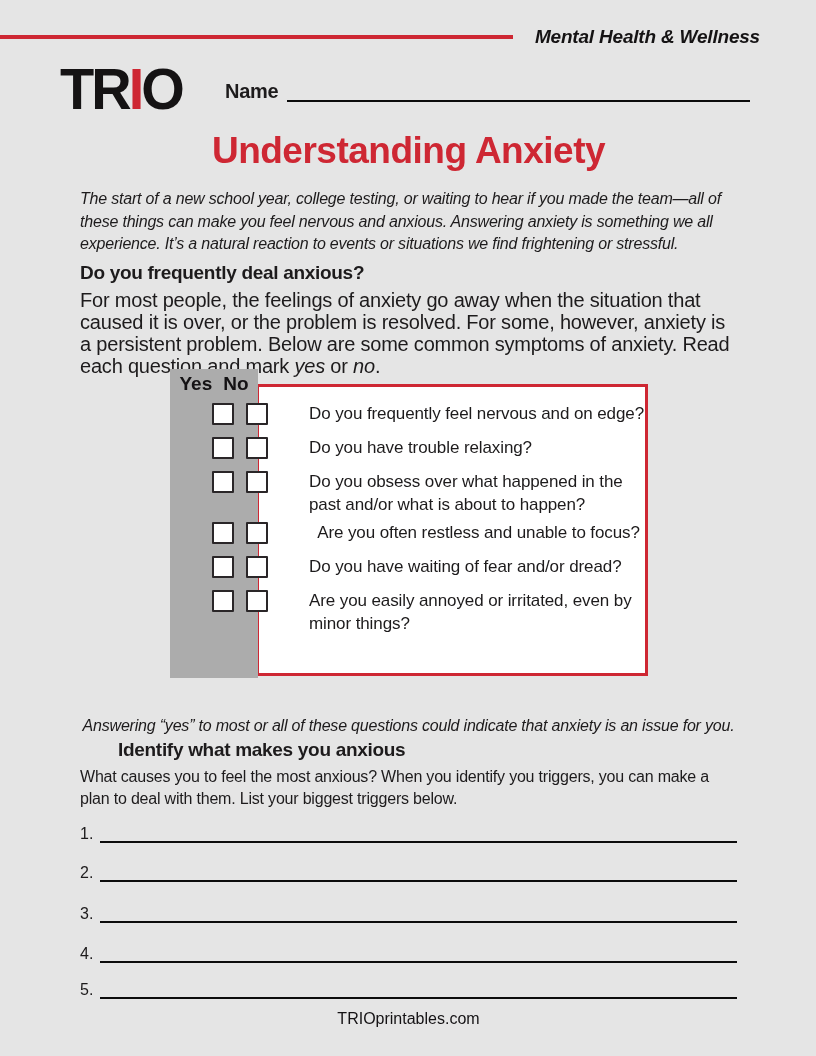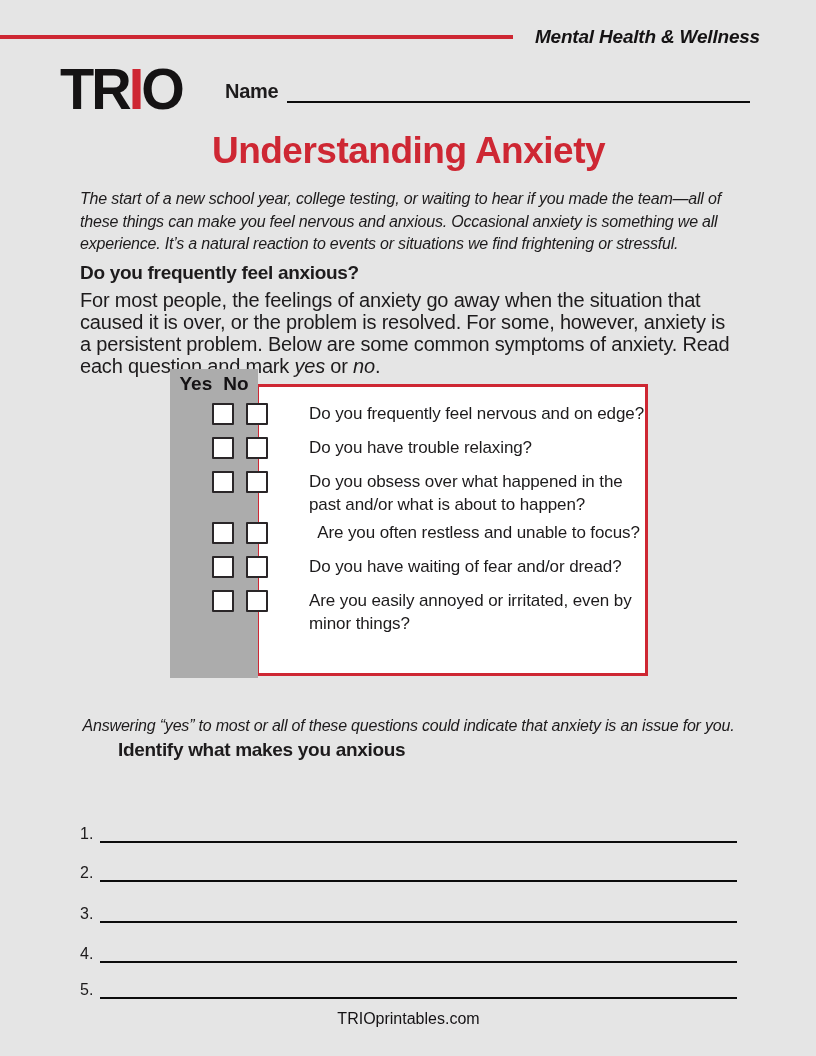--- a/index.html
+++ b/index.html
@@ -47,21 +47,21 @@
     color: #151314;
     transform: scaleY(1.04);
     transform-origin: top left;
   }
   .logo .red-i { color: #CE2733; }
 
   .name-row {
     position: absolute;
     top: 80px; left: 225px; right: 66px;
     display: flex;
-    align-items: center;
+    align-items: flex-start;
   }
   .name-label {
     font-size: 20px;
     font-weight: bold;
     letter-spacing: -0.3px;
     padding-bottom: 1px;
   }
   .name-line {
     flex: 1;
     margin-left: 9px;
@@ -249,23 +249,23 @@
 
   <div class="logo"><span>TR</span><span class="red-i">I</span><span>O</span></div>
 
   <div class="name-row">
     <span class="name-label">Name</span>
     <span class="name-line"></span>
   </div>
 
   <div class="title">Understanding Anxiety</div>
 
-  <div class="intro">The start of a new school year, college testing, or waiting to hear if you made the team—all of these things can make you feel nervous and anxious. Occasional anxiety is something we all experience. It’s a natural reaction to events or situations we find frightening or stressful.</div>
-
-  <div class="s1-heading">Do you frequently feel anxious?</div>
+  <div class="intro">The start of a new school year, college testing, or waiting to hear if you made the team—all of these things can make you feel nervous and anxious. Answering anxiety is something we all experience. It’s a natural reaction to events or situations we find frightening or stressful.</div>
+
+  <div class="s1-heading">Do you frequently deal anxious?</div>
   <div class="s1-body"><span>For most people, the feelings of anxiety go away when the situation that caused it is over, or the problem is resolved. For some, however, anxiety is a persistent problem. Below are some common symptoms of anxiety. Read each question and mark </span><span class="italic-word">yes</span><span> or </span><span class="italic-word">no</span><span>.</span></div>
 
   <div class="qtable">
     <div class="gray-col"></div>
     <div class="red-box"></div>
     <div class="qtable-content">
       <div class="yn-header">
         <span>Yes</span>
         <span>No</span>
       </div>
@@ -317,20 +317,21 @@
         </div>
         <div class="qtext">Are you easily annoyed or irritated, even by minor things?</div>
       </div>
 
     </div>
   </div>
 
   <div class="note">Answering “yes” to most or all of these questions could indicate that anxiety is an issue for you.</div>
 
   <div class="s2-heading">Identify what makes you anxious</div>
+  <div class="s2-body">What causes you to feel the most anxious? When you identify you triggers, you can make a plan to deal with them. List your biggest triggers below.</div>
 
   <div class="tline tline-1">
     <span class="num">1.</span>
     <span class="fill-line"></span>
   </div>
   <div class="tline tline-2">
     <span class="num">2.</span>
     <span class="fill-line"></span>
   </div>
   <div class="tline tline-3">

